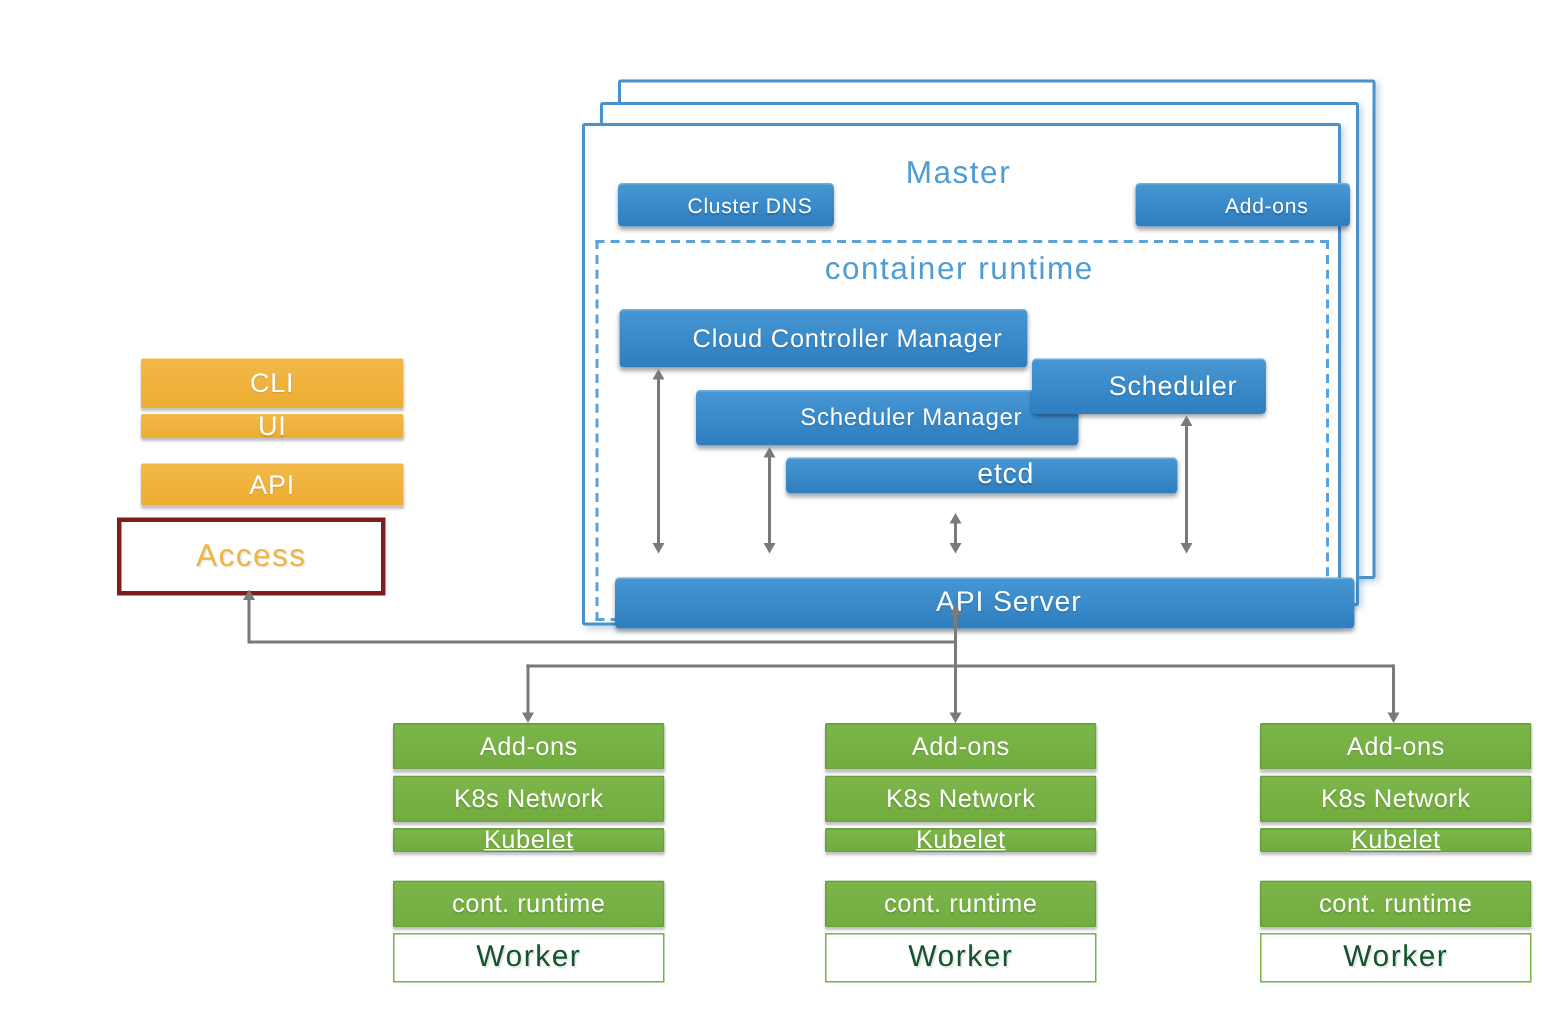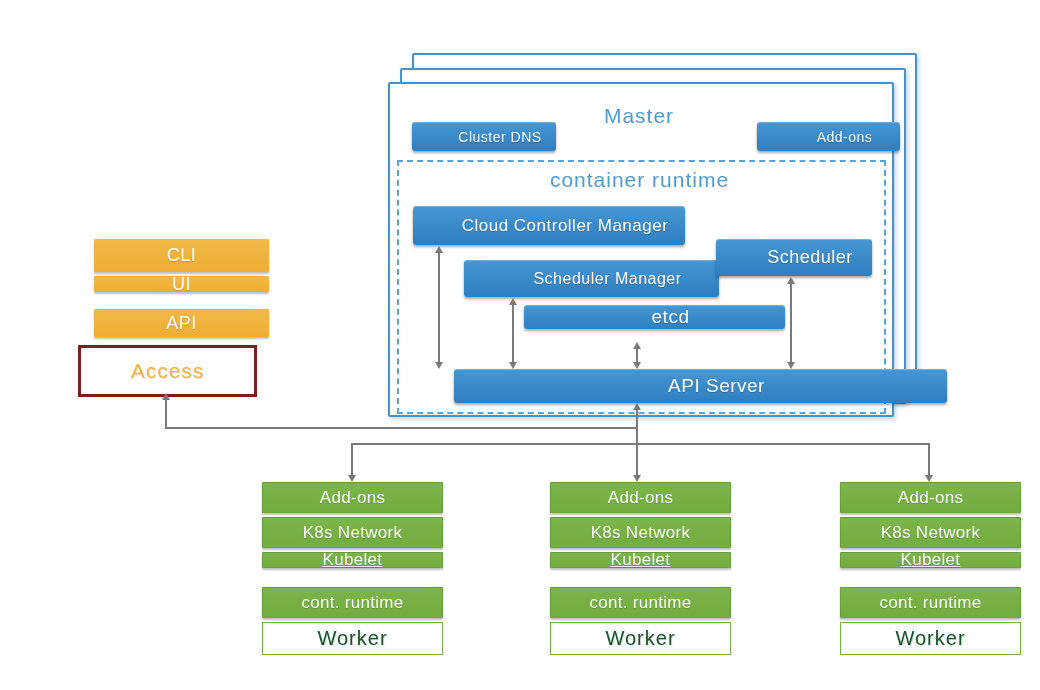--- a/index.html
+++ b/index.html
@@ -34,23 +34,23 @@
     position:absolute;display:flex;align-items:center;justify-content:center;
     background:linear-gradient(180deg,#4697d3 0%,#2e7ec0 100%);
     border-radius:3px;color:#ffffff;
     box-shadow:0 2px 3px rgba(0,0,0,0.35), inset 0 1px 0 rgba(255,255,255,0.25);
     text-shadow:0 1px 1px rgba(0,0,0,0.2);letter-spacing:0.5px;padding-left:32px;
   }
   .b-clusterdns{left:412px;top:122px;width:112px;height:29px;font-size:14px;}
   .b-addons    {left:757px;top:122px;width:111px;height:29px;font-size:14px;}
   .b-ccm       {left:413px;top:206px;width:240px;height:39px;font-size:17px;}
   .b-cm        {left:464px;top:260px;width:223px;height:37px;font-size:16px;}
-  .b-sched     {left:716px;top:239px;width:124px;height:37px;font-size:18px;}
+  .b-sched     {left:688px;top:239px;width:124px;height:37px;font-size:18px;}
   .b-etcd      {left:524px;top:305px;width:229px;height:24px;font-size:19px;}
-  .b-api       {left:410px;top:369px;width:461px;height:34px;font-size:19px;margin-left:44px;}
+  .b-api       {left:410px;top:385px;width:461px;height:34px;font-size:19px;}
   
   .orangebox{
     position:absolute;left:78px;width:175px;display:flex;align-items:center;justify-content:center;
     background:linear-gradient(180deg,#f2b848 0%,#eead33 100%);
     color:#ffffff;font-size:18px;letter-spacing:0.5px;
     box-shadow:0 2px 2px rgba(0,0,0,0.25);border-radius:1px;
     text-shadow:0 1px 1px rgba(0,0,0,0.15);
     margin-left:16px;
   }
   .o-cli{top:239px;height:33px;}

